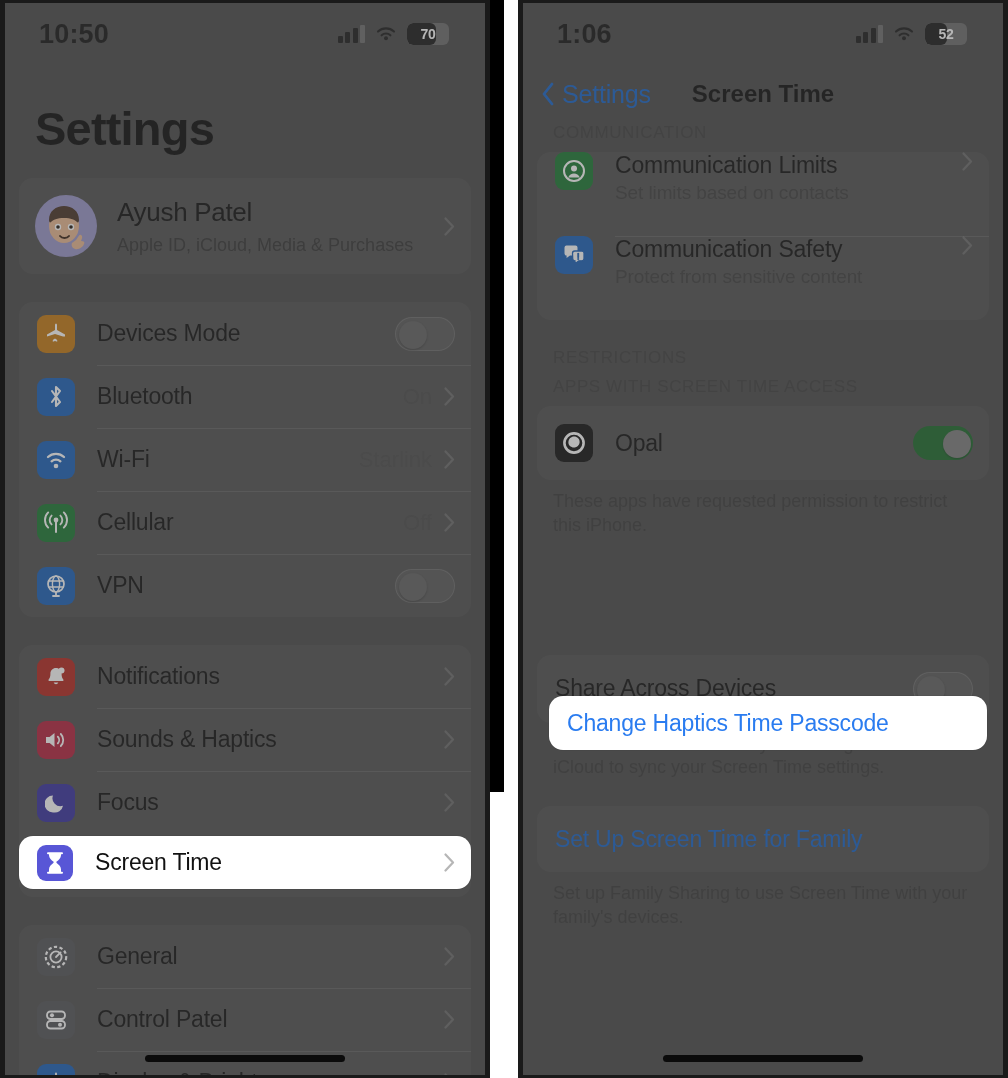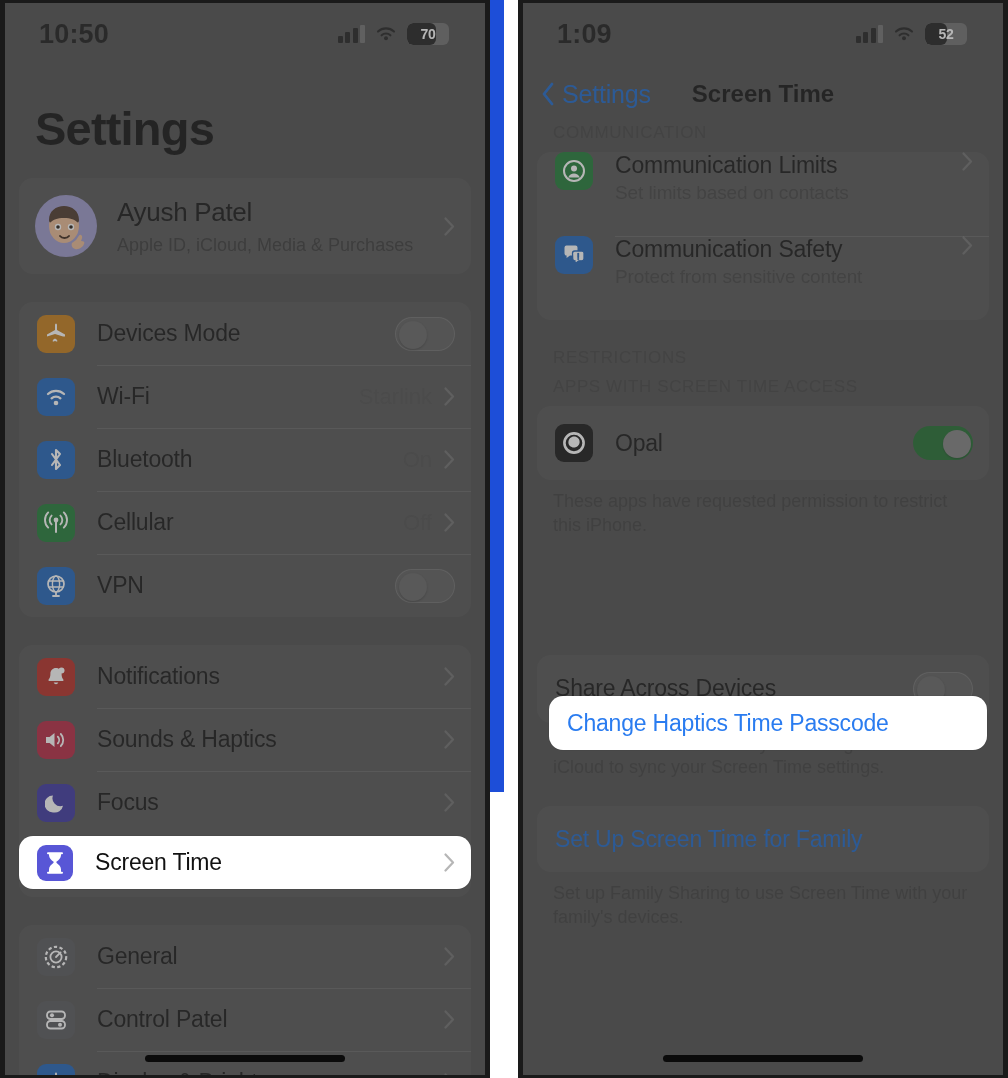--- a/index.html
+++ b/index.html
@@ -6,21 +6,21 @@
   html, body {
     width: 1008px; height: 1078px;
     background: #ffffff;
     font-family: "Liberation Sans", sans-serif;
     overflow: hidden;
   }
   .stage {
     position: relative;
     width: 1008px; height: 792px;
     display: flex;
-    background: #1d4ed8;
+    background: #000000;
   }
 
   
   .phone {
     position: relative;
     width: 490px;
     height: 1078px;
     background: #4a4a4a;
     overflow: hidden;
     border-left: 5px solid #1a1a1a;
@@ -302,43 +302,43 @@
               </svg>
           </span>
           <span class="row-label">Devices Mode</span>
           <span class="toggle">
               <span class="knob"></span>
             </span>
         </div>
 
         <div class="row">
           <span class="appicon" style="background:#1d62b8">
+            <svg width="16" height="26" viewBox="0 0 16 26">
+                <path d="M4 7l8 11-4 4V3l4 4L4 18" stroke="#fff" stroke-width="2.1" fill="none" stroke-linejoin="round" stroke-linecap="round"></path>
+              </svg>
+          </span>
+          <span class="row-label">Bluetooth</span>
+          <span class="row-value">On</span>
+          <span class="chev">
+            <svg width="11" height="19" viewBox="0 0 11 19">
+                <path d="M1.5 1.5L9 9.5 1.5 17.5" stroke="#6e6e6e" stroke-width="2.2" fill="none" stroke-linecap="round" stroke-linejoin="round"></path>
+              </svg>
+          </span>
+        </div>
+
+        <div class="row">
+          <span class="appicon" style="background:#1d62b8">
             <svg width="24" height="20" viewBox="0 0 24 20">
                 <circle cx="12" cy="16" r="2.3" fill="#fff"></circle>
                 <path d="M7.6 11.3a6.5 6.5 0 018.8 0" stroke="#fff" stroke-width="2.3" fill="none" stroke-linecap="round"></path>
                 <path d="M4 7a11.7 11.7 0 0116 0" stroke="#fff" stroke-width="2.3" fill="none" stroke-linecap="round"></path>
               </svg>
           </span>
           <span class="row-label">Wi-Fi</span>
           <span class="row-value">Starlink</span>
-          <span class="chev">
-            <svg width="11" height="19" viewBox="0 0 11 19">
-                <path d="M1.5 1.5L9 9.5 1.5 17.5" stroke="#6e6e6e" stroke-width="2.2" fill="none" stroke-linecap="round" stroke-linejoin="round"></path>
-              </svg>
-          </span>
-        </div>
-
-        <div class="row">
-          <span class="appicon" style="background:#1d62b8">
-            <svg width="16" height="26" viewBox="0 0 16 26">
-                <path d="M4 7l8 11-4 4V3l4 4L4 18" stroke="#fff" stroke-width="2.1" fill="none" stroke-linejoin="round" stroke-linecap="round"></path>
-              </svg>
-          </span>
-          <span class="row-label">Bluetooth</span>
-          <span class="row-value">On</span>
           <span class="chev">
             <svg width="11" height="19" viewBox="0 0 11 19">
                 <path d="M1.5 1.5L9 9.5 1.5 17.5" stroke="#6e6e6e" stroke-width="2.2" fill="none" stroke-linecap="round" stroke-linejoin="round"></path>
               </svg>
           </span>
         </div>
 
         <div class="row">
           <span class="appicon" style="background:#1d7a33">
             <svg width="26" height="24" viewBox="0 0 26 24">
@@ -497,21 +497,21 @@
     <div class="home-indicator"></div>
   </div>
 
   <div class="gapfill"></div>
 
   <div class="phone right">
 
     <div class="dim">
 
       <div class="statusbar">
-        <div class="clock">1:09</div>
+        <div class="clock">1:06</div>
         <div class="status-icons">
           <span class="signal">
               <i></i>
               <i></i>
               <i></i>
               <i></i>
             </span>
           <span class="wifi">
             <svg width="24" height="18" viewBox="0 0 24 18">
                 <path d="M12 15.2a2 2 0 100-4 2 2 0 000 4z" fill="#1d1d1d"></path>

